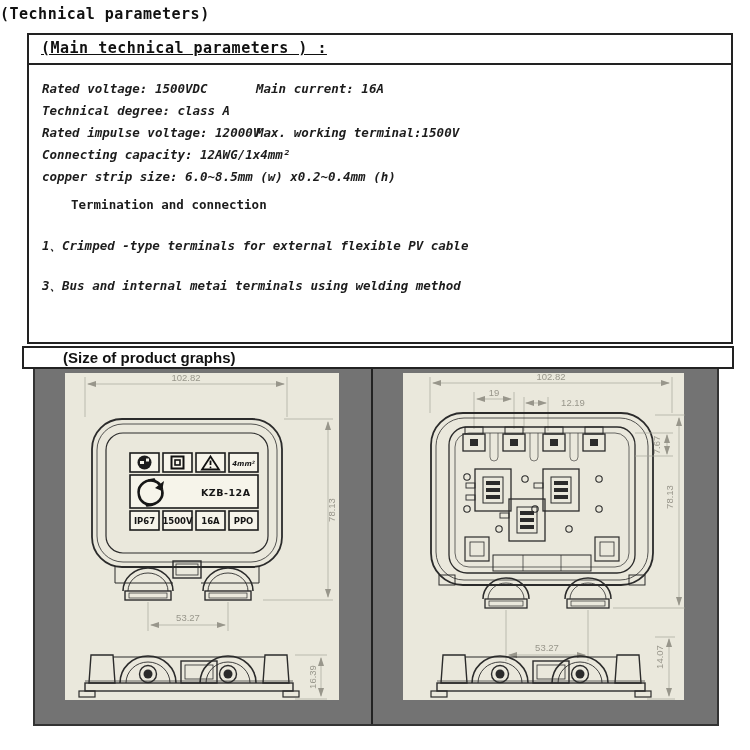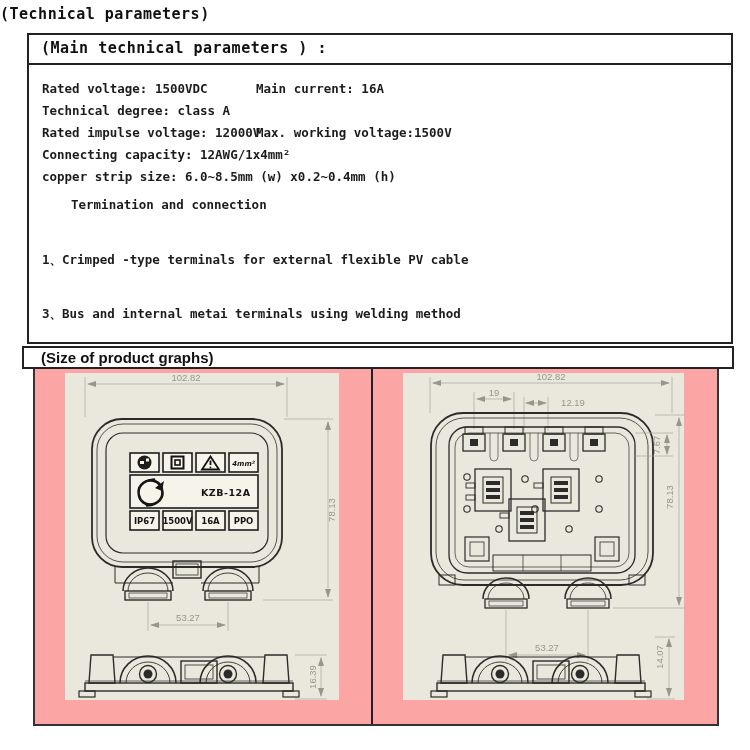--- a/index.html
+++ b/index.html
@@ -3,34 +3,34 @@
 <meta charset="utf-8">
 <style>
   html,body{margin:0;padding:0;background:#ffffff;}
   .page{position:relative;width:750px;height:750px;background:#ffffff;overflow:hidden;
         font-family:"DejaVu Sans Mono", monospace;color:#111;}
   .page-title{position:absolute;top:5px;left:0;width:100%;text-align:left;
         font-size:15px;font-weight:bold;letter-spacing:.5px;}
   .params-box{position:absolute;left:27px;top:33px;width:706px;height:311px;
         box-sizing:border-box;border:2px solid #222;background:#fff;}
   .params-header{height:28px;line-height:27px;border-bottom:2px solid #222;
-        padding-left:12px;font-size:15px;font-weight:bold;letter-spacing:.5px;}
+        padding-left:12px;font-size:15px;font-weight:bold;letter-spacing:.5px;text-decoration:underline;}
   .params-body{padding:13px 0 0 13px;font-size:12.5px;font-weight:600;color:#1c1c1c;}
-  .param-row{display:flex;line-height:22px;}
+  .param-row{display:flex;line-height:22px;font-style:italic;}
   .param-row span{white-space:pre;}
   .param-left{width:214px;}
   .term-heading{margin-top:7px;line-height:20px;margin-left:29px;}
-  .term-item{margin-top:36px;line-height:18px;white-space:pre;}
+  .term-item{margin-top:22px;line-height:18px;white-space:pre;font-style:italic;}
   .size-header{position:absolute;left:22px;top:346px;width:712px;height:23px;
         box-sizing:border-box;border:2px solid #222;background:#fff;
         font-family:"Liberation Sans", sans-serif;font-size:15px;font-weight:600;
-        line-height:19px;padding-left:17px;}
+        line-height:19px;padding-left:39px;}
   .drawings{position:absolute;left:33px;top:369px;width:686px;height:357px;
         box-sizing:border-box;border-left:2px solid #333;border-right:2px solid #333;
-        border-bottom:2px solid #333;display:flex;background:#fca5a5;}
+        border-bottom:2px solid #333;display:flex;background:#737373;}
   .panel{position:relative;}
   .panel-left{width:338px;border-right:2px solid #222;box-sizing:border-box;}
   .panel-right{flex:1;}
   svg{display:block;}
   .dim{font-family:"Liberation Sans", sans-serif;font-size:9.5px;fill:#98968b;}
   .lbl{font-family:"DejaVu Sans", sans-serif;fill:#161616;}
 </style>
 </head>
 <body>
 
@@ -43,21 +43,21 @@
     <div class="params-body">
       <div class="param-row">
         <span class="param-left">Rated voltage: 1500VDC</span>
         <span>Main current: 16A</span>
       </div>
       <div class="param-row">
         <span class="param-left">Technical degree: class A</span>
       </div>
       <div class="param-row">
         <span class="param-left">Rated impulse voltage: 12000V</span>
-        <span>Max. working voltage:1500V</span>
+        <span>Max. working terminal:1500V</span>
       </div>
       <div class="param-row">
         <span class="param-left">Connecting capacity: 12AWG/1x4mm²</span>
         <span></span>
       </div>
       <div class="param-row">
         <span>copper strip size: 6.0~8.5mm (w) x0.2~0.4mm (h)</span>
         <span></span>
       </div>
       <div class="term-heading">Termination and connection</div>

